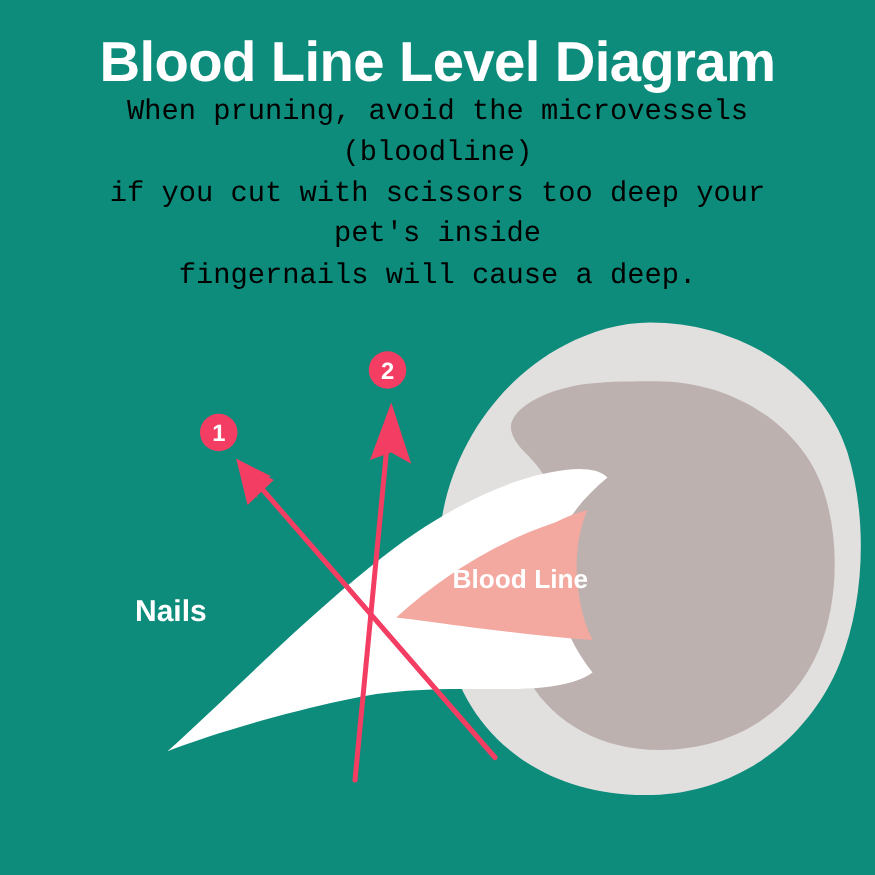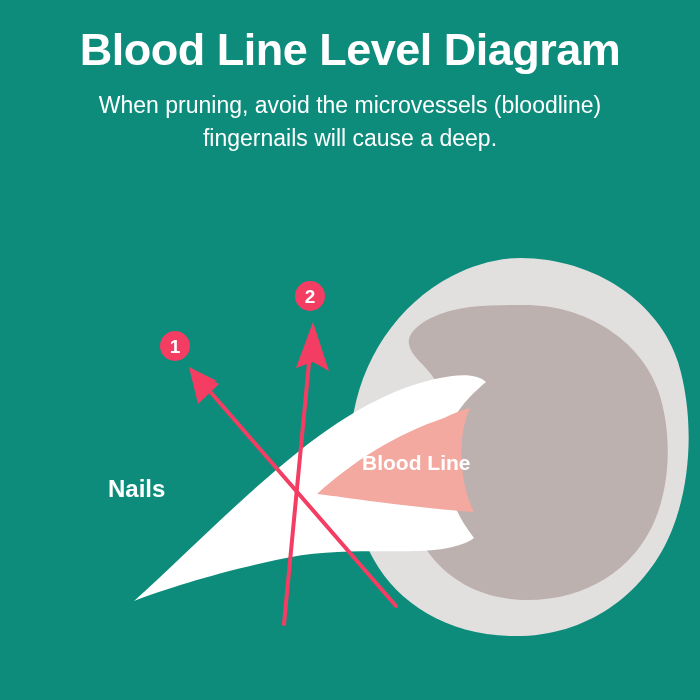--- a/index.html
+++ b/index.html
@@ -23,26 +23,26 @@
   }
   #title {
     color:#ffffff;
     font-size:45px;
     font-weight:bold;
     letter-spacing:-0.5px;
     line-height:1.05;
     white-space:nowrap;
   }
   #subtitle {
-    color:#ffffff;
+    color:#000000;
     font-size:23px;
     font-weight:normal;
     line-height:1.42;
-    margin-top:16px;
     padding:0 60px;
+    font-family:Liberation Mono, monospace;
   }
   #diagram {
     position:absolute;
     top:0; left:0;
     width:700px; height:700px;
   }
   .svg-text-bloodline {
     fill:#ffffff;
     font-family:"Liberation Sans", sans-serif;
     font-size:21px;
@@ -64,20 +64,21 @@
 </style>
 </head>
 <body>
 
 <div id="page">
 
   <div id="header">
     <div id="title">Blood Line Level Diagram</div>
     <div id="subtitle">
       <div>When pruning, avoid the microvessels (bloodline)</div>
+      <div>if you cut with scissors too deep your pet's inside</div>
       <div>fingernails will cause a deep.</div>
     </div>
   </div>
 
   <svg id="diagram" viewBox="0 0 700 700">
 
     <path fill="#e2e0df" d="M 520 258
              C 596 258 660 304 678 362
              C 694 414 692 480 672 530
              C 648 590 592 634 522 636

